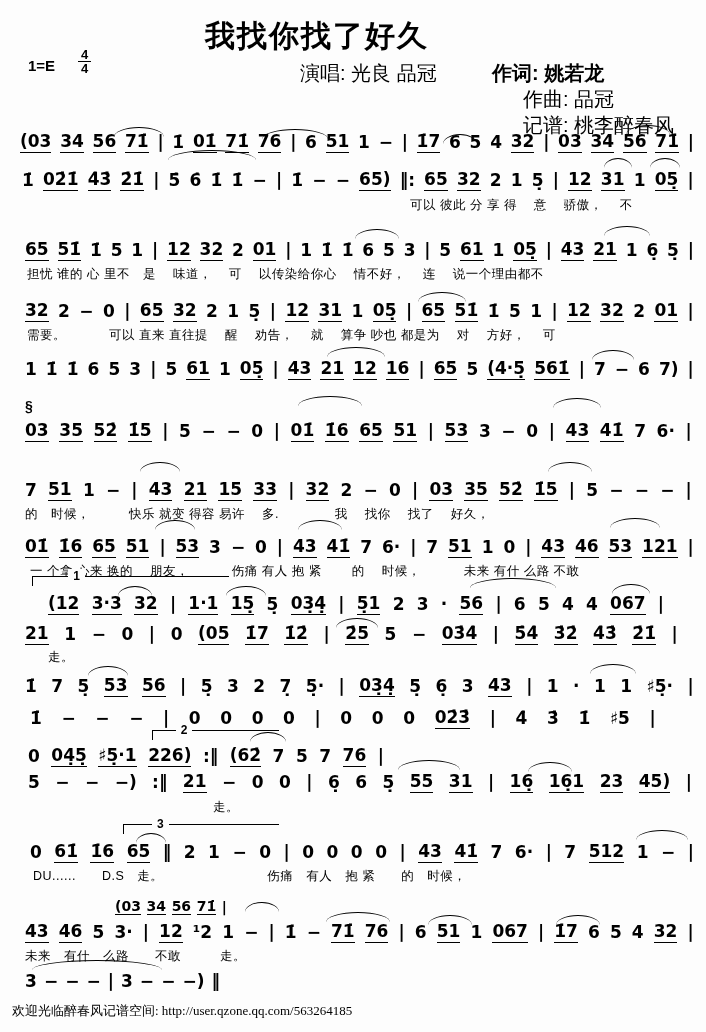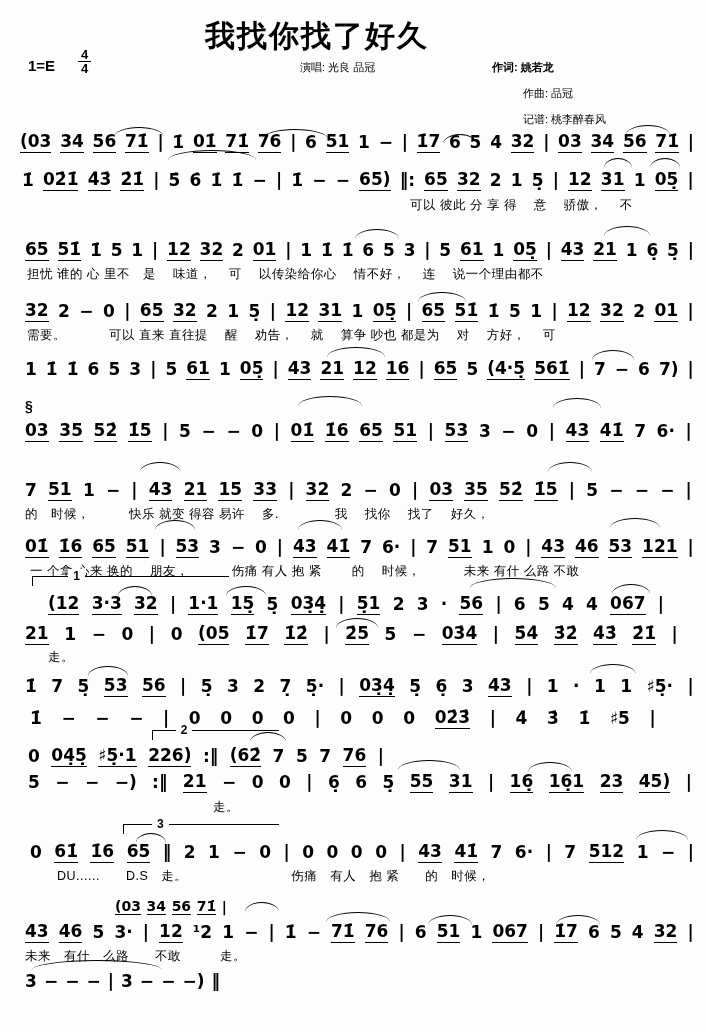--- a/index.html
+++ b/index.html
@@ -1,20 +1,20 @@
 <!DOCTYPE html>
 <html><head>
 <meta charset="utf-8">
 <style>
   html,body{margin:0;padding:0;background:#e8e8e8;}
   .page{position:relative;width:706px;height:1032px;background:#fdfdfd;margin:0 auto;
         font-family:"Liberation Sans","DejaVu Sans",sans-serif;color:#000;overflow:hidden;}
   .title{position:absolute;top:16px;left:0;width:634px;text-align:center;
          font-size:30px;font-weight:bold;letter-spacing:2px;}
-  .credit{position:absolute;font-size:11px;}
+  .credit{position:absolute;font-size:20px;}
   .keysig{position:absolute;left:28px;top:57px;font-size:15px;font-weight:bold;}
   .timesig{position:absolute;left:78px;top:48px;font-size:13px;font-weight:bold;text-align:center;line-height:1.0;}
   .timesig .num{display:block;padding:0 3px;}
   .timesig .num:first-child{border-bottom:1.5px solid #000;}
   .notes{position:absolute;display:flex;justify-content:space-between;align-items:flex-end;
          font-weight:bold;font-size:17px;font-family:"DejaVu Sans",sans-serif;white-space:pre;}
   .notes span{display:inline-block;line-height:1.15;}
   .notes .bm{border-bottom:1.7px solid #000;}
   .notes.small{font-size:14px;}
   .lyr{position:absolute;font-size:12.5px;white-space:pre;letter-spacing:.5px;}
@@ -62,21 +62,21 @@
   <div class="notes" style="left:25px;right:12px;top:922px;"><span class="bm">43</span><span class="bm">46</span><span>5</span><span>3·</span><span>|</span><span class="bm">12</span><span>¹2</span><span>1</span><span>−</span><span>|</span><span>1̇</span><span>−</span><span class="bm">71̇</span><span class="bm">76</span><span>|</span><span>6</span><span class="bm">51</span><span>1</span><span class="bm">067</span><span>|</span><span class="bm">1̇7</span><span>6</span><span>5</span><span>4</span><span class="bm">32</span><span>|</span></div>
   <div class="notes" style="left:25px;width:195px;top:972px;"><span>3</span><span>−</span><span>−</span><span>−</span><span>|</span><span>3</span><span>−</span><span>−</span><span>−)</span><span>‖</span></div>
 
   <div class="lyr" style="left:27px;top:266px;">担忧 谁的 心 里不　是　 味道，　 可　 以传染给你心　 情不好，　 连　 说一个理由都不</div>
   <div class="lyr" style="left:410px;top:197px;">可以 彼此 分 享 得　 意　 骄傲，　 不</div>
   <div class="lyr" style="left:27px;top:327px;">需要。　　　 可以 直来 直往提　 醒　 劝告，　 就　 算争 吵也 都是为　 对　 方好，　 可</div>
   <div class="lyr" style="left:25px;top:506px;">的　时候，　　　快乐 就变 得容 易许　 多.　　　　 我　 找你　 找了　 好久，</div>
   <div class="lyr" style="left:30px;top:563px;">一 个拿 心来 换的　 朋友，　　　 伤痛 有人 抱 紧　　 的　 时候，　　　 未来 有什 么路 不敢</div>
   <div class="lyr" style="left:48px;top:649px;">走。</div>
   <div class="lyr" style="left:213px;top:799px;">走。</div>
-  <div class="lyr" style="left:33px;top:868px;margin-left:24px;">DU......　　D.S　走。　　　　　　　　伤痛　有人　抱 紧　　的　时候，</div>
+  <div class="lyr" style="left:33px;top:868px;">DU......　　D.S　走。　　　　　　　　伤痛　有人　抱 紧　　的　时候，</div>
   <div class="lyr" style="left:25px;top:948px;">未来　有什　么路　　不敢　　　走。</div>
 
   <div class="segno" style="left:25px;top:398px;">§</div>
 
   <div class="volta" style="left:32px;top:576px;width:196px;">
     <span class="vl">1</span>
   </div>
   <div class="volta" style="left:152px;top:730px;width:126px;">
     <span class="vl">2</span>
   </div>
@@ -114,14 +114,15 @@
   <div class="slur" style="left:398px;top:760px;width:62px;"></div>
   <div class="slur" style="left:528px;top:762px;width:44px;"></div>
   <div class="slur" style="left:136px;top:833px;width:30px;"></div>
   <div class="slur" style="left:636px;top:830px;width:52px;"></div>
   <div class="slur" style="left:245px;top:902px;width:34px;"></div>
   <div class="slur" style="left:326px;top:912px;width:64px;"></div>
   <div class="slur" style="left:428px;top:915px;width:44px;"></div>
   <div class="slur" style="left:556px;top:915px;width:44px;"></div>
   <div class="slur" style="left:32px;top:960px;width:130px;"></div>
 
+  <div class="footer">欢迎光临醉春风记谱空间: http://user.qzone.qq.com/563264185</div>
 
 </div>
 
 </body></html>

